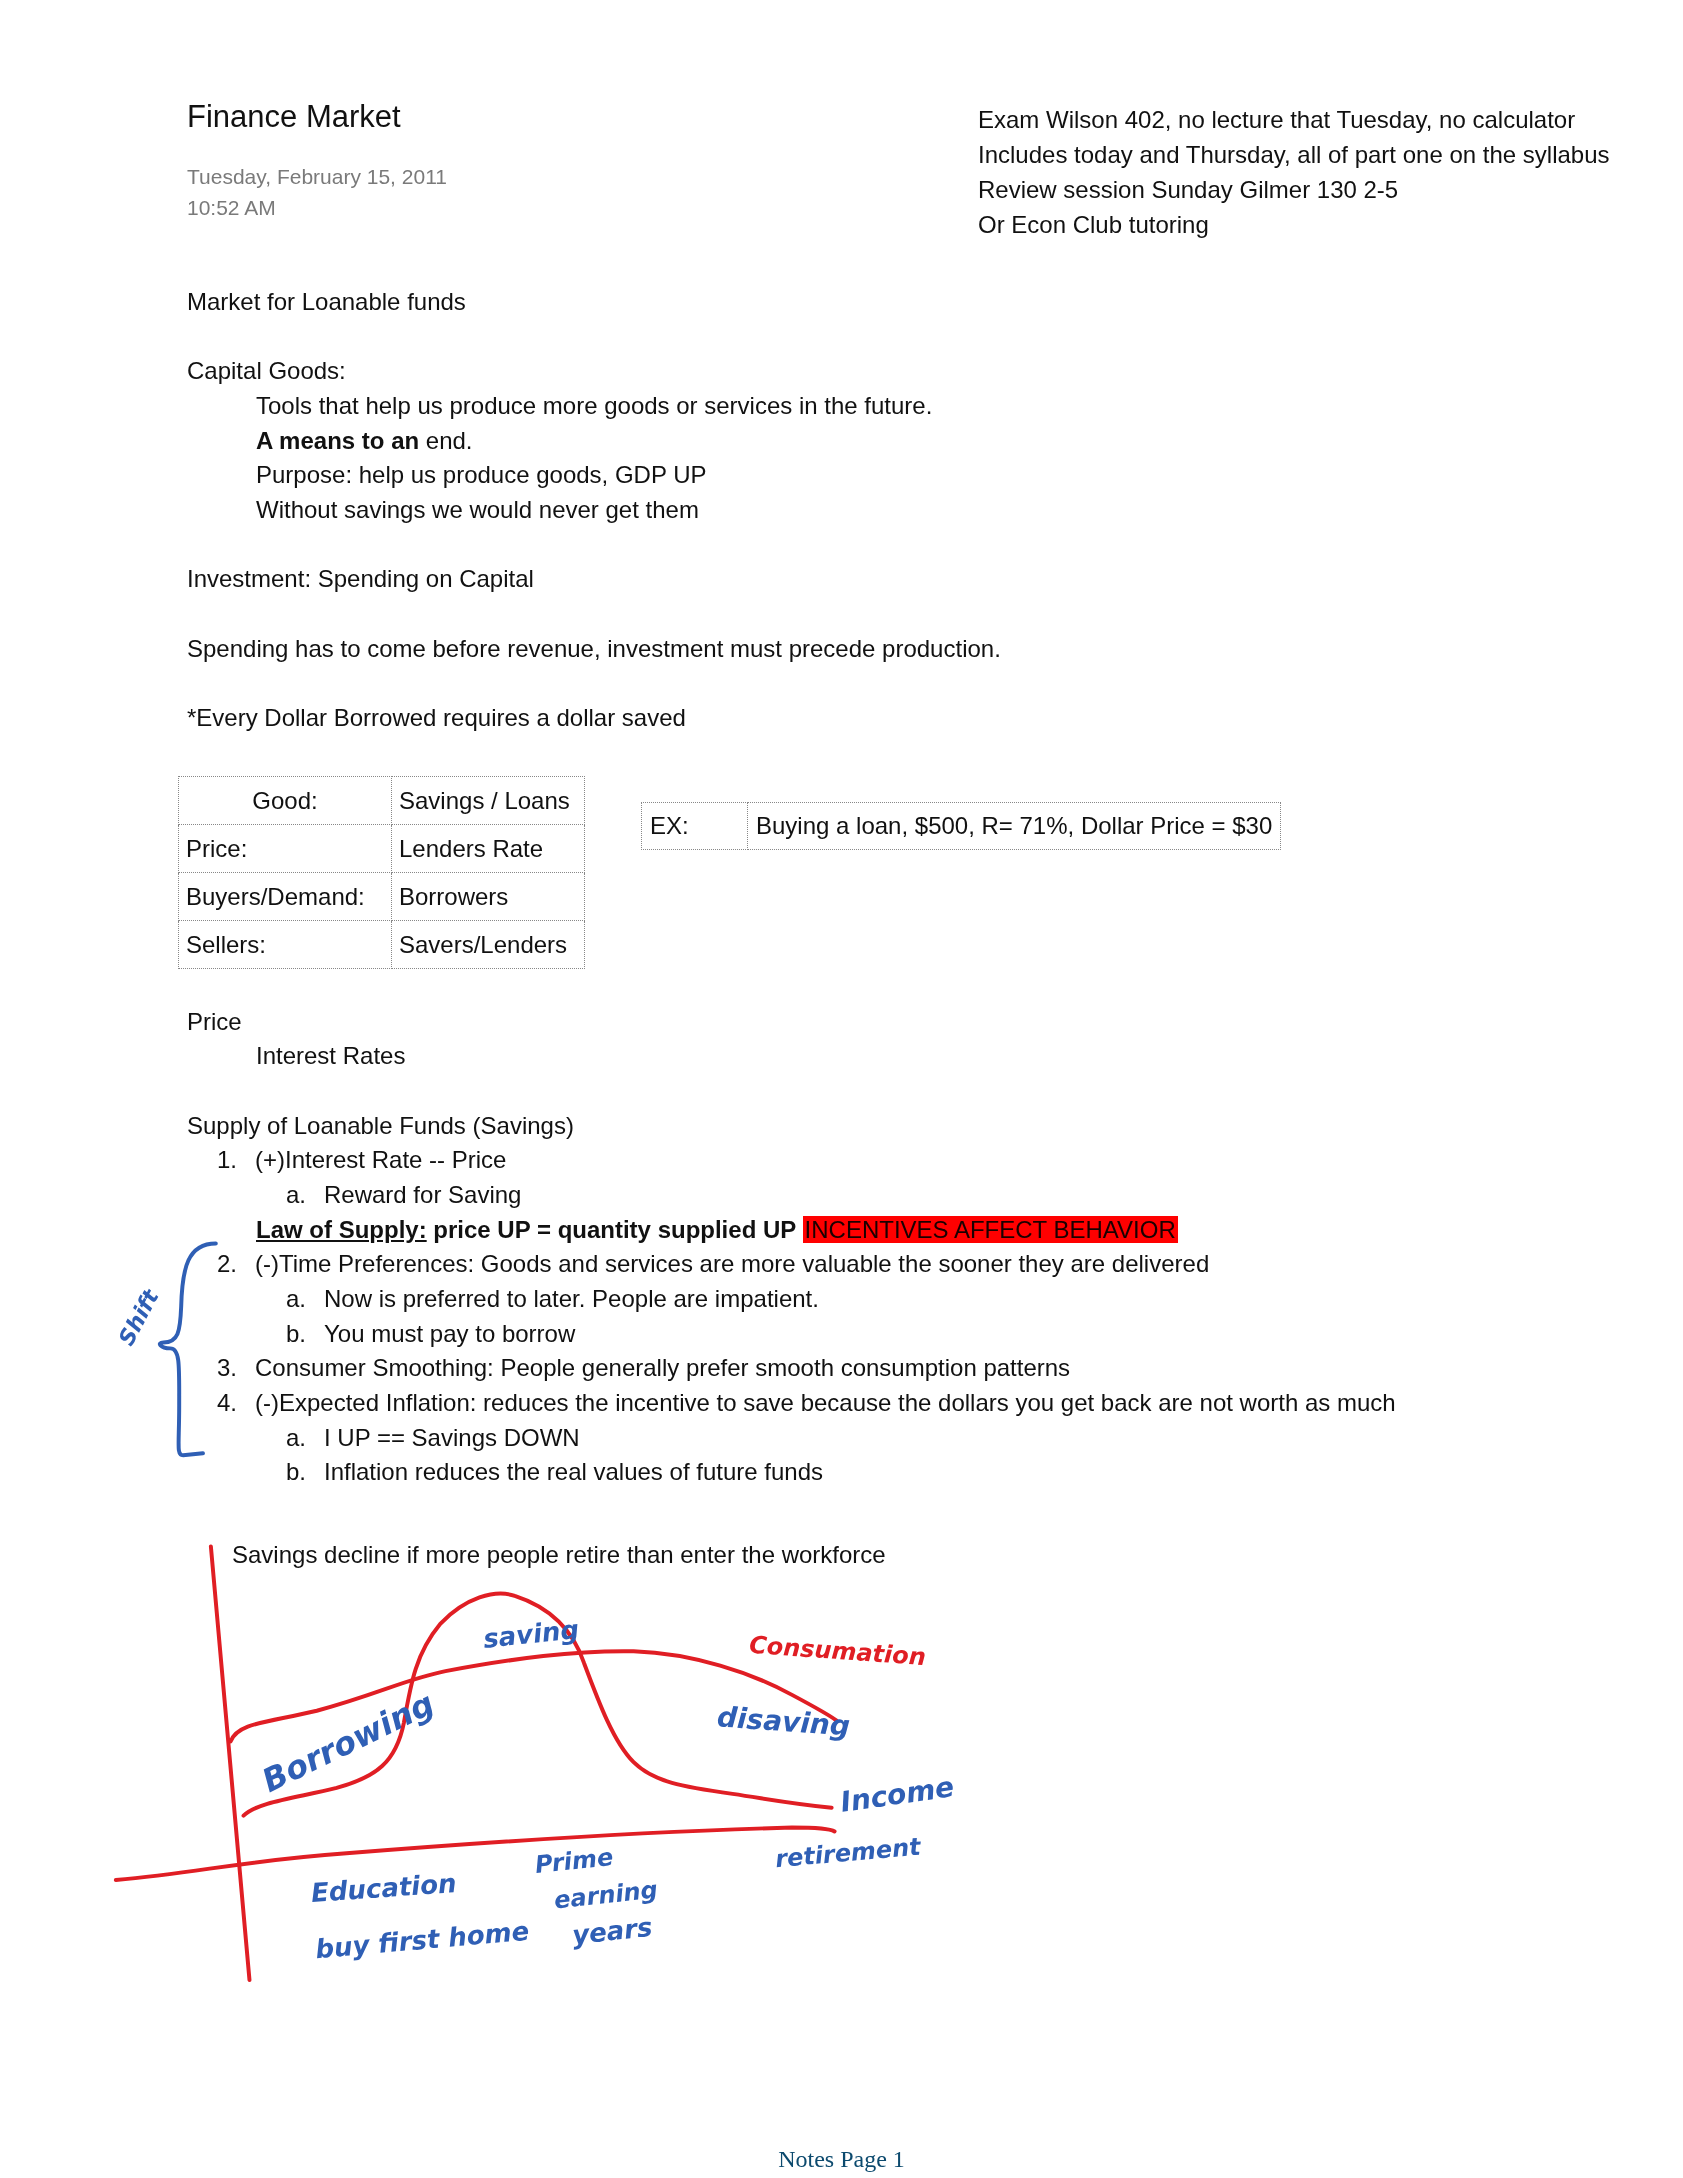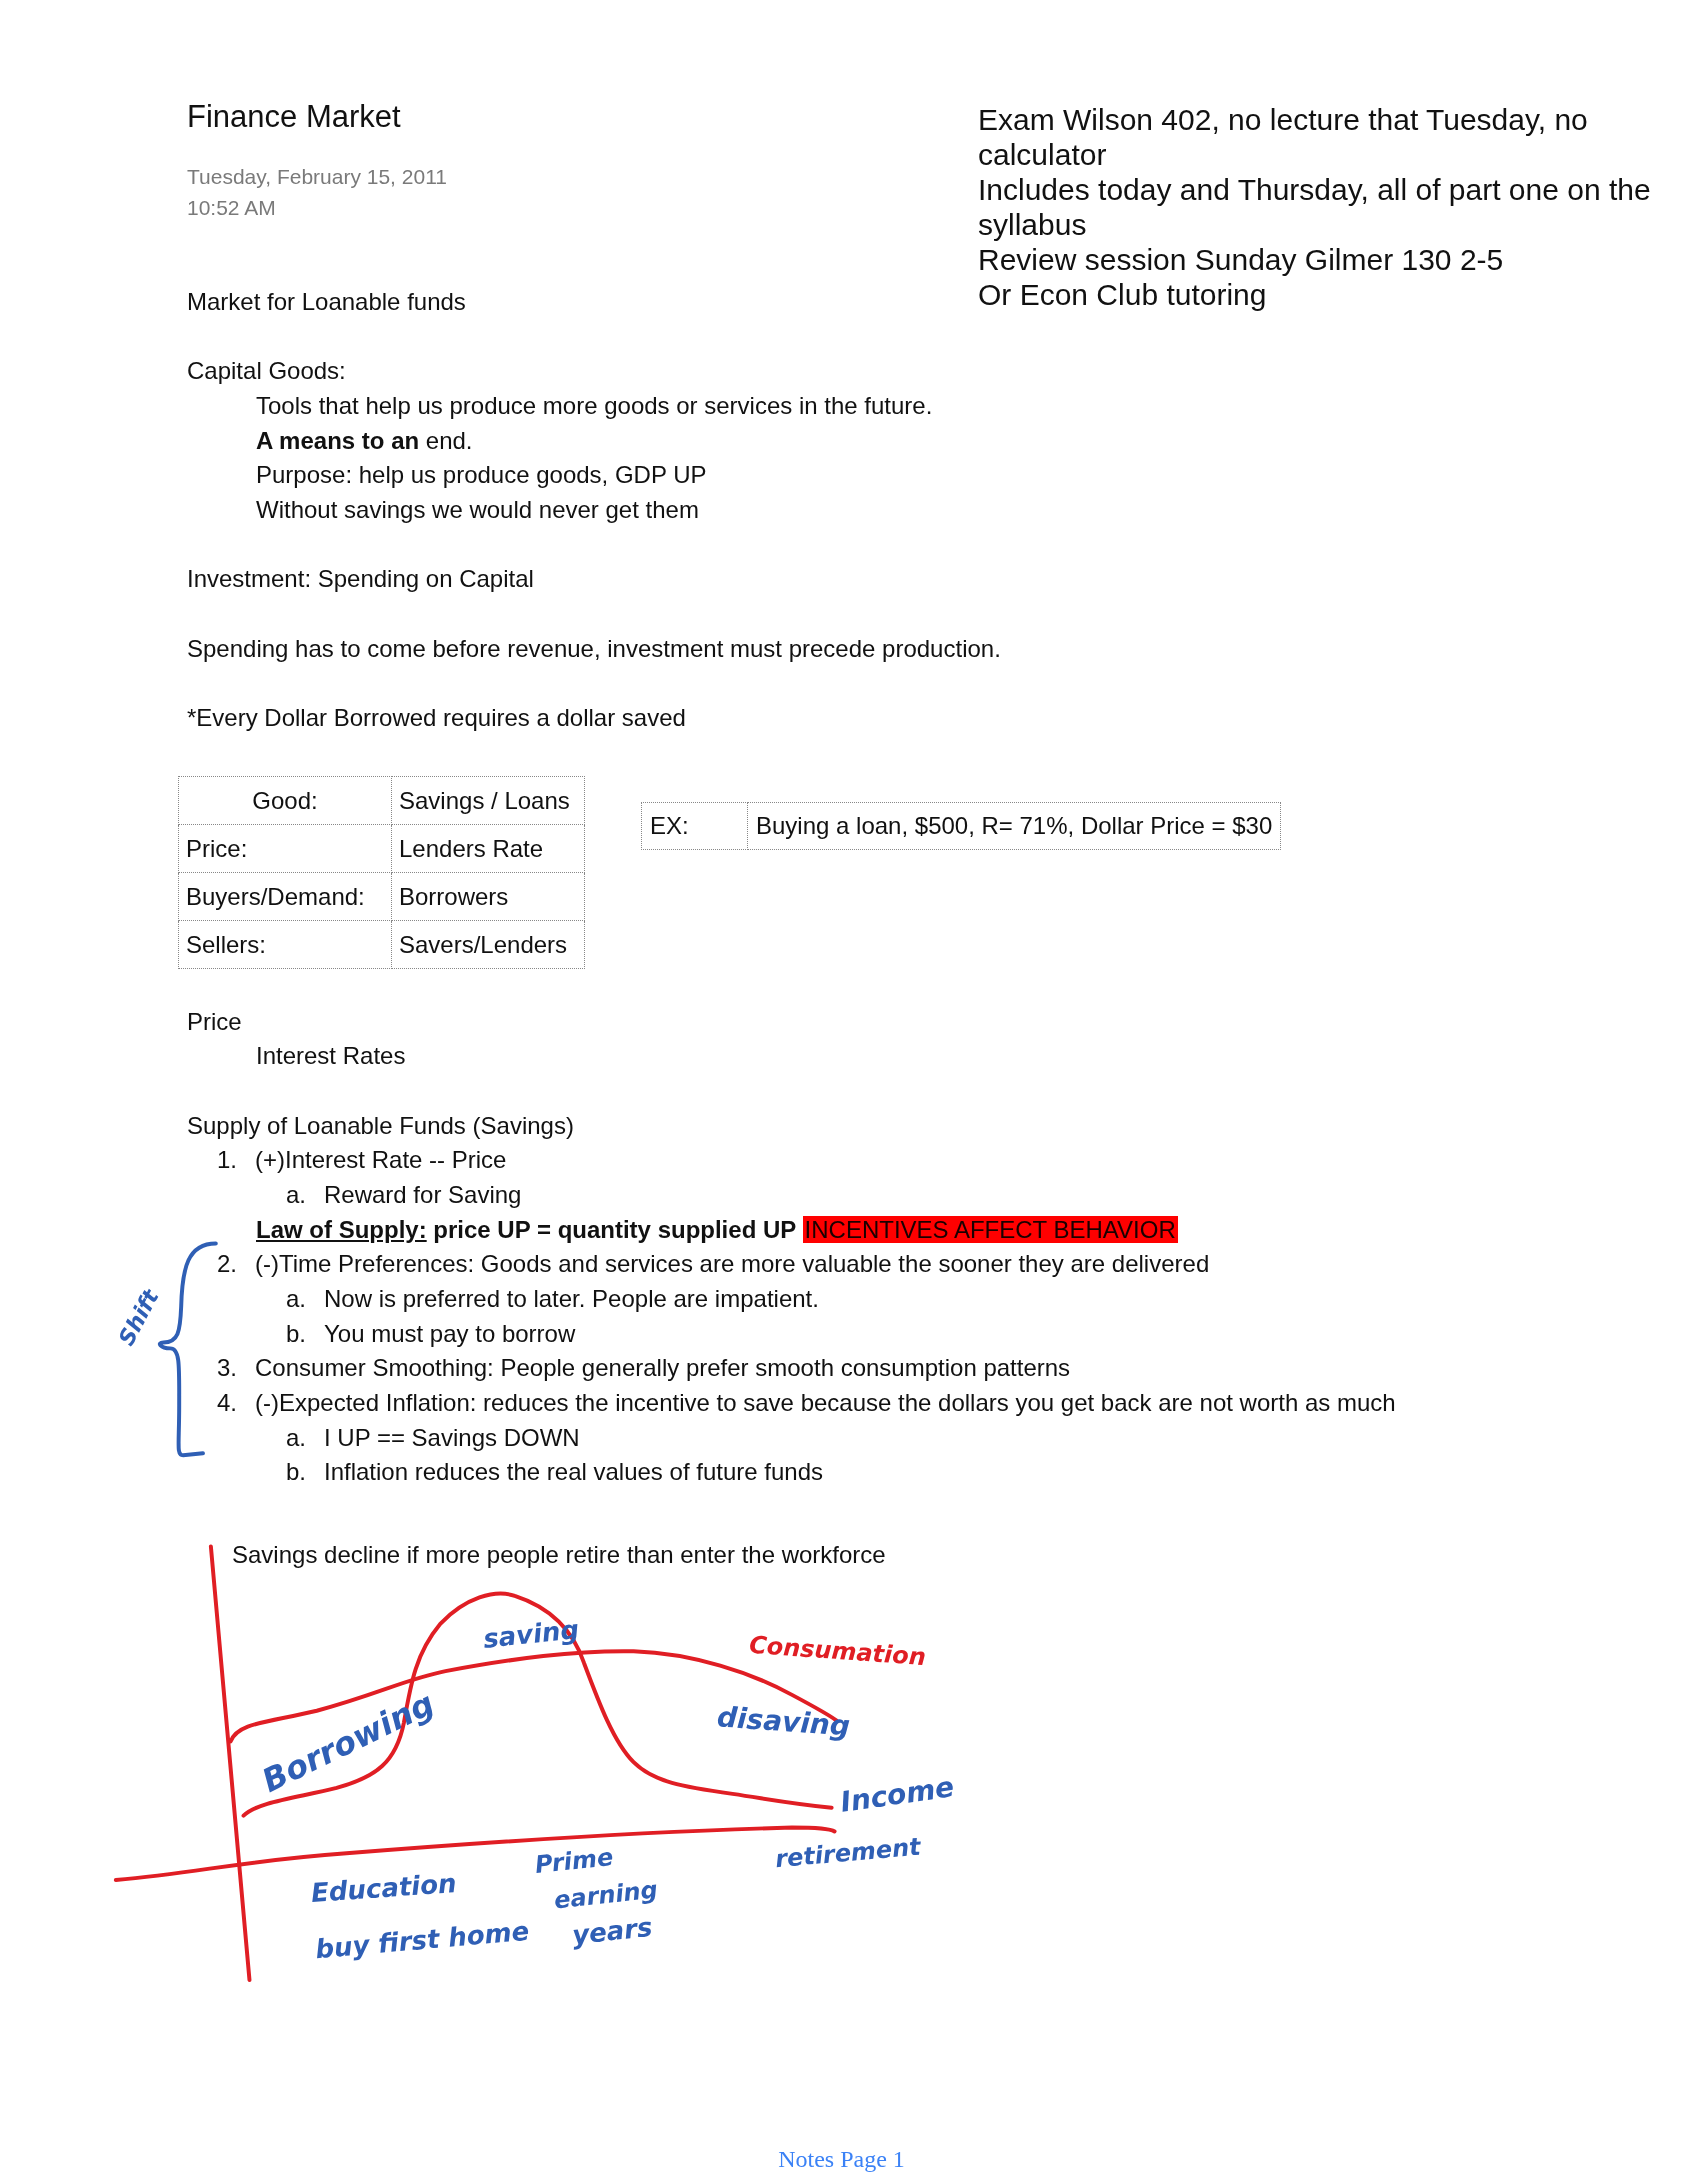--- a/index.html
+++ b/index.html
@@ -1,37 +1,37 @@
 <!DOCTYPE html>
 <html><head>
 <meta charset="utf-8">
 <style>
   html, body { margin: 0; padding: 0; background: #ffffff; }
   body { width: 1683px; height: 2178px; position: relative; overflow: hidden;
          font-family: "Liberation Sans", "DejaVu Sans", sans-serif; color: #111; }
   .abs { position: absolute; }
   .title { left: 187px; top: 99px; font-size: 31px; color: #111; }
   .meta { left: 187px; color: #7a7a7a; font-size: 21px; }
-  .note-block { left: 978px; top: 102px; font-size: 30px; line-height: 35px; }
+  .note-block { left: 978px; top: 102px; font-size: 24px; line-height: 35px; }
   .line { position: absolute; font-size: 24px; white-space: nowrap; }
   .bold { font-weight: bold; }
   .underline { text-decoration: underline; }
   .hl { background: #ff0000; color: #1a0000; font-weight: normal; padding: 0 2px; }
   table.kv { position: absolute; left: 178px; top: 776px; border-collapse: collapse;
              border: 1.5px dotted #777; border-radius: 6px; font-size: 24px; }
   table.kv td { border: 1.5px dotted #888; padding: 4px 7px; height: 39px; white-space: nowrap; }
   table.ex { position: absolute; left: 641px; top: 802px; border-collapse: collapse;
              border: 1.5px dotted #777; font-size: 24px; }
   table.ex td { border: 1.5px dotted #888; padding: 4px 8px; height: 38px; white-space: nowrap; }
   .num { display: inline-block; width: 40px; text-align: right; margin-right: 18px; }
   .hand { position: absolute; font-family: "DejaVu Sans", sans-serif; font-weight: bold;
           color: #2f5fb5; font-style: italic; white-space: nowrap; }
   .hand.red { color: #e01e24; }
   .footer { left: 0; width: 1683px; top: 2146px; text-align: center;
-            font-family: "Liberation Serif", serif; font-size: 24px; color: #3b82f6; }
+            font-family: "Liberation Serif", serif; font-size: 24px; color: #0c4a6e; }
   svg.overlay { position: absolute; left: 0; top: 0; }
 </style>
 </head>
 <body>
 
 <div class="abs title">Finance Market</div>
 <div class="abs meta" style="top:165px;">Tuesday, February 15, 2011</div>
 <div class="abs meta" style="top:196px;">10:52 AM</div>
 
 <div class="abs note-block">

